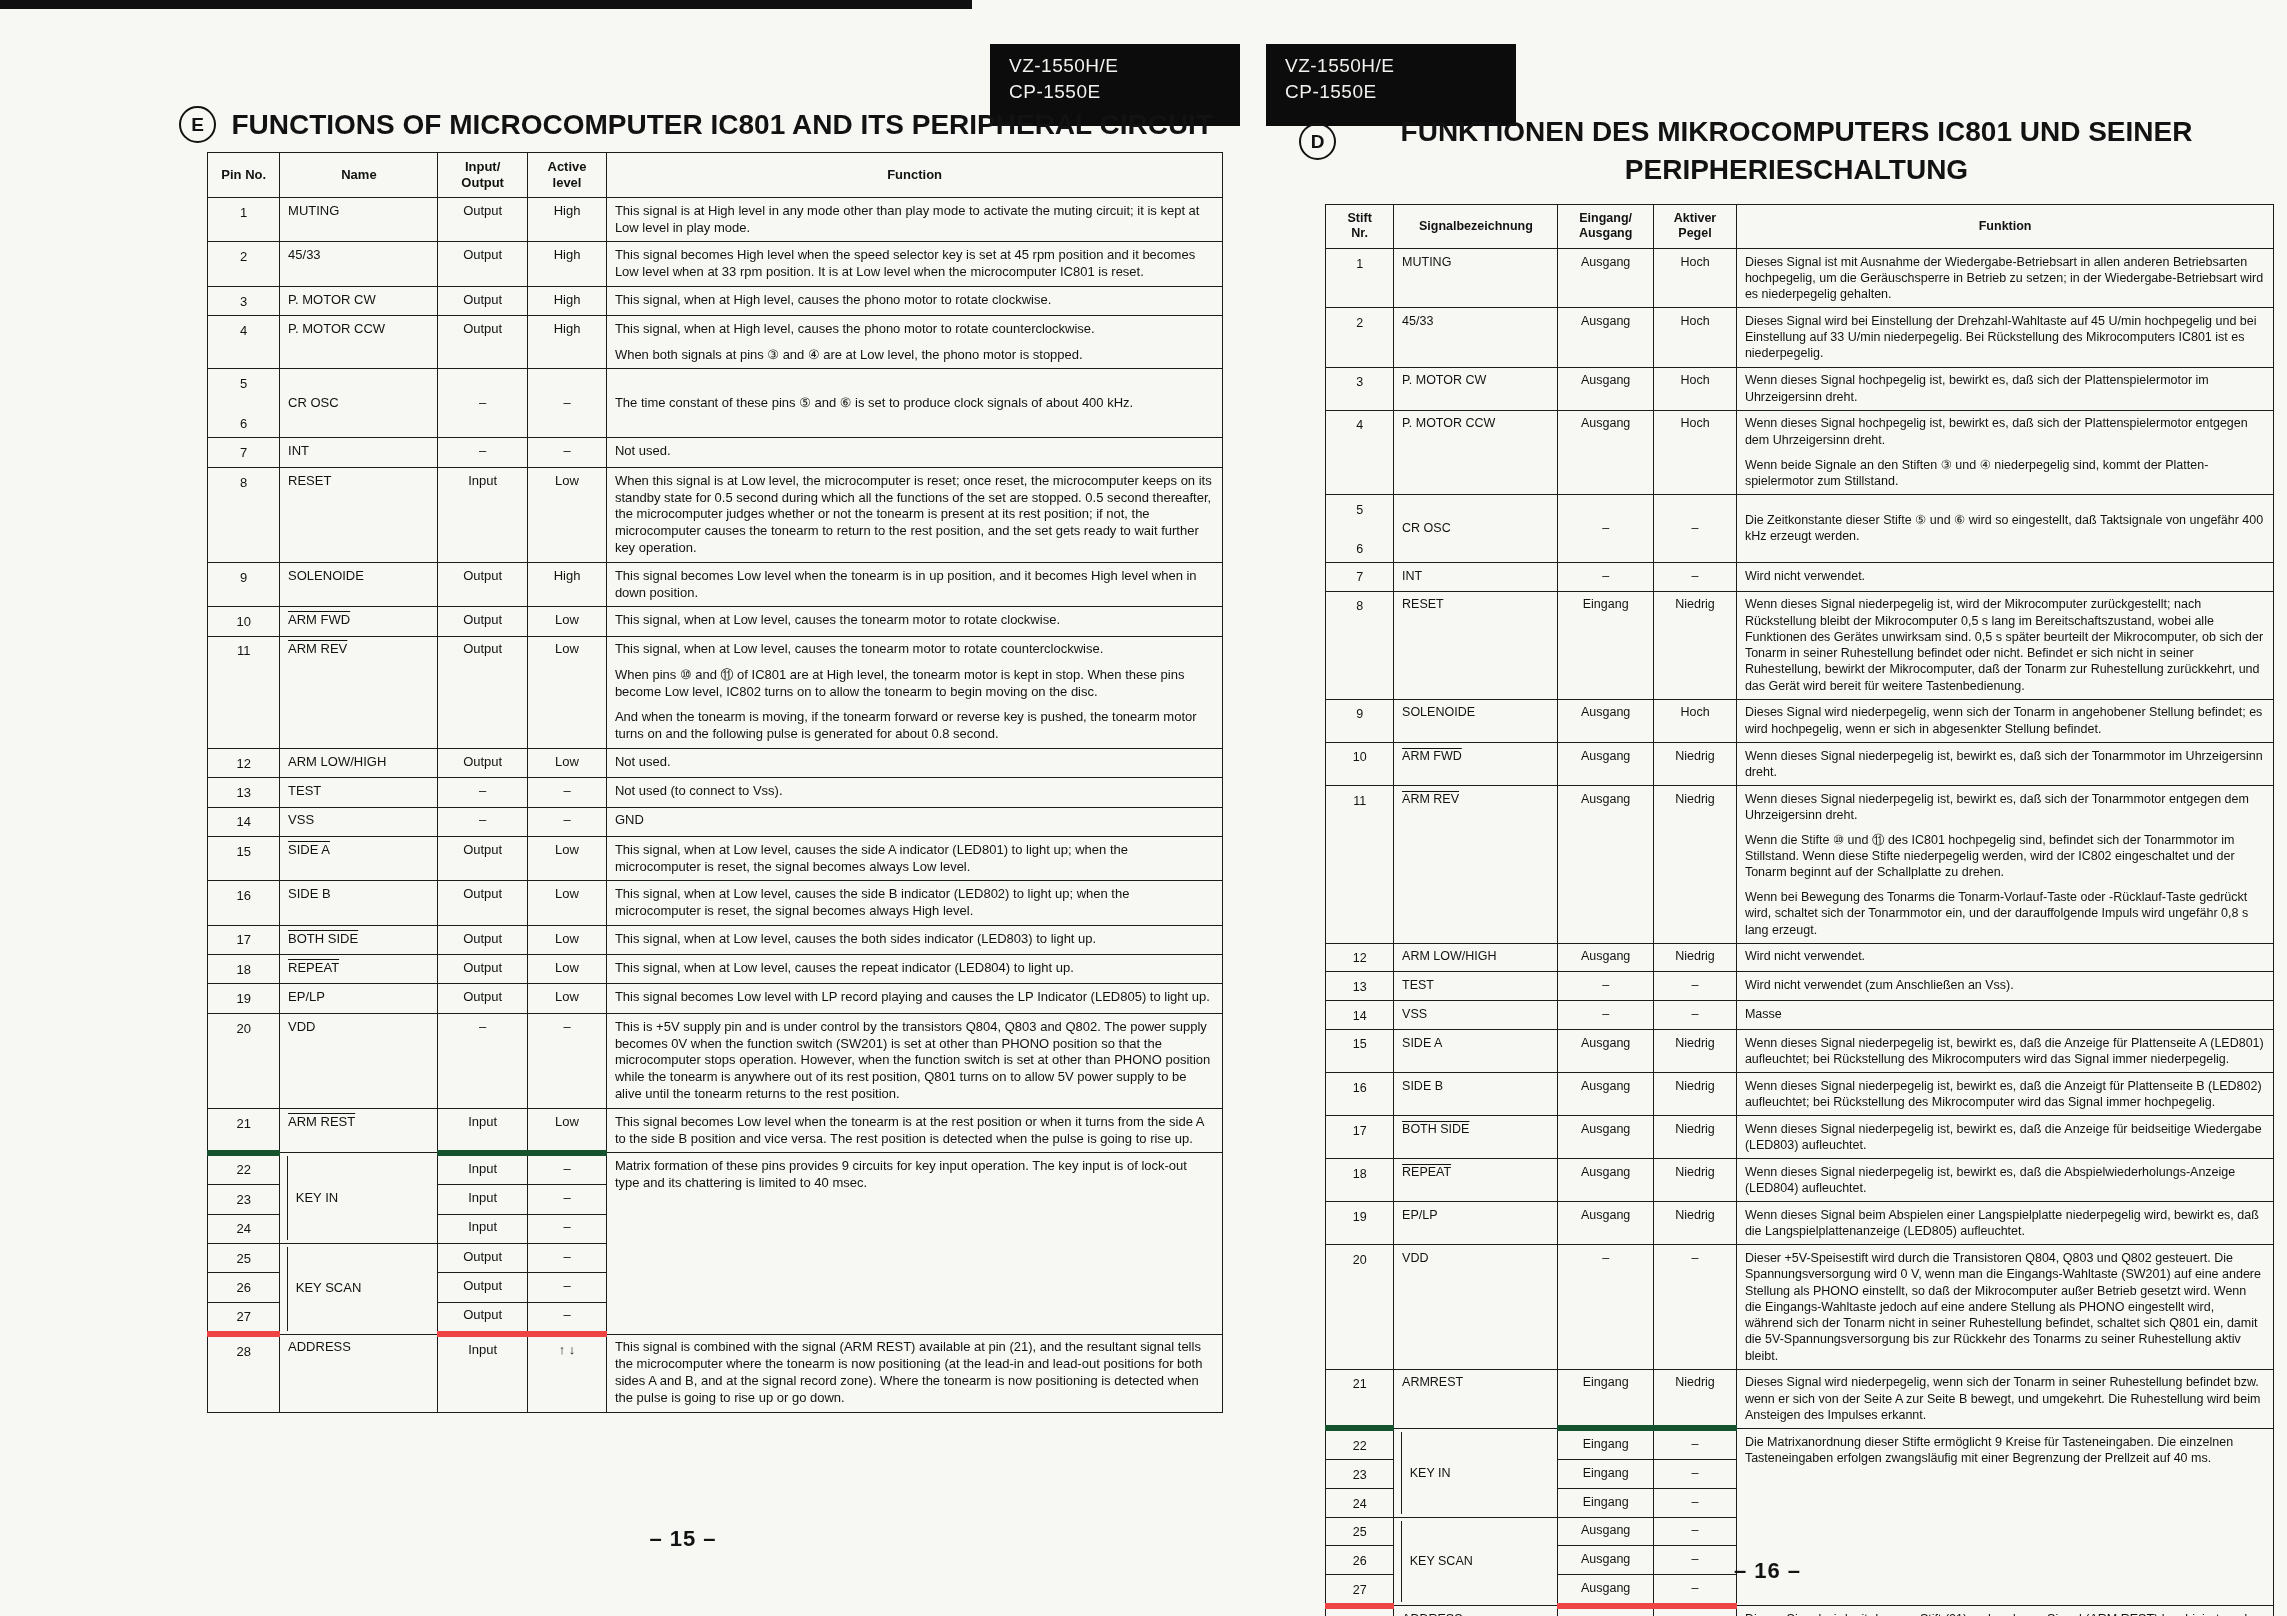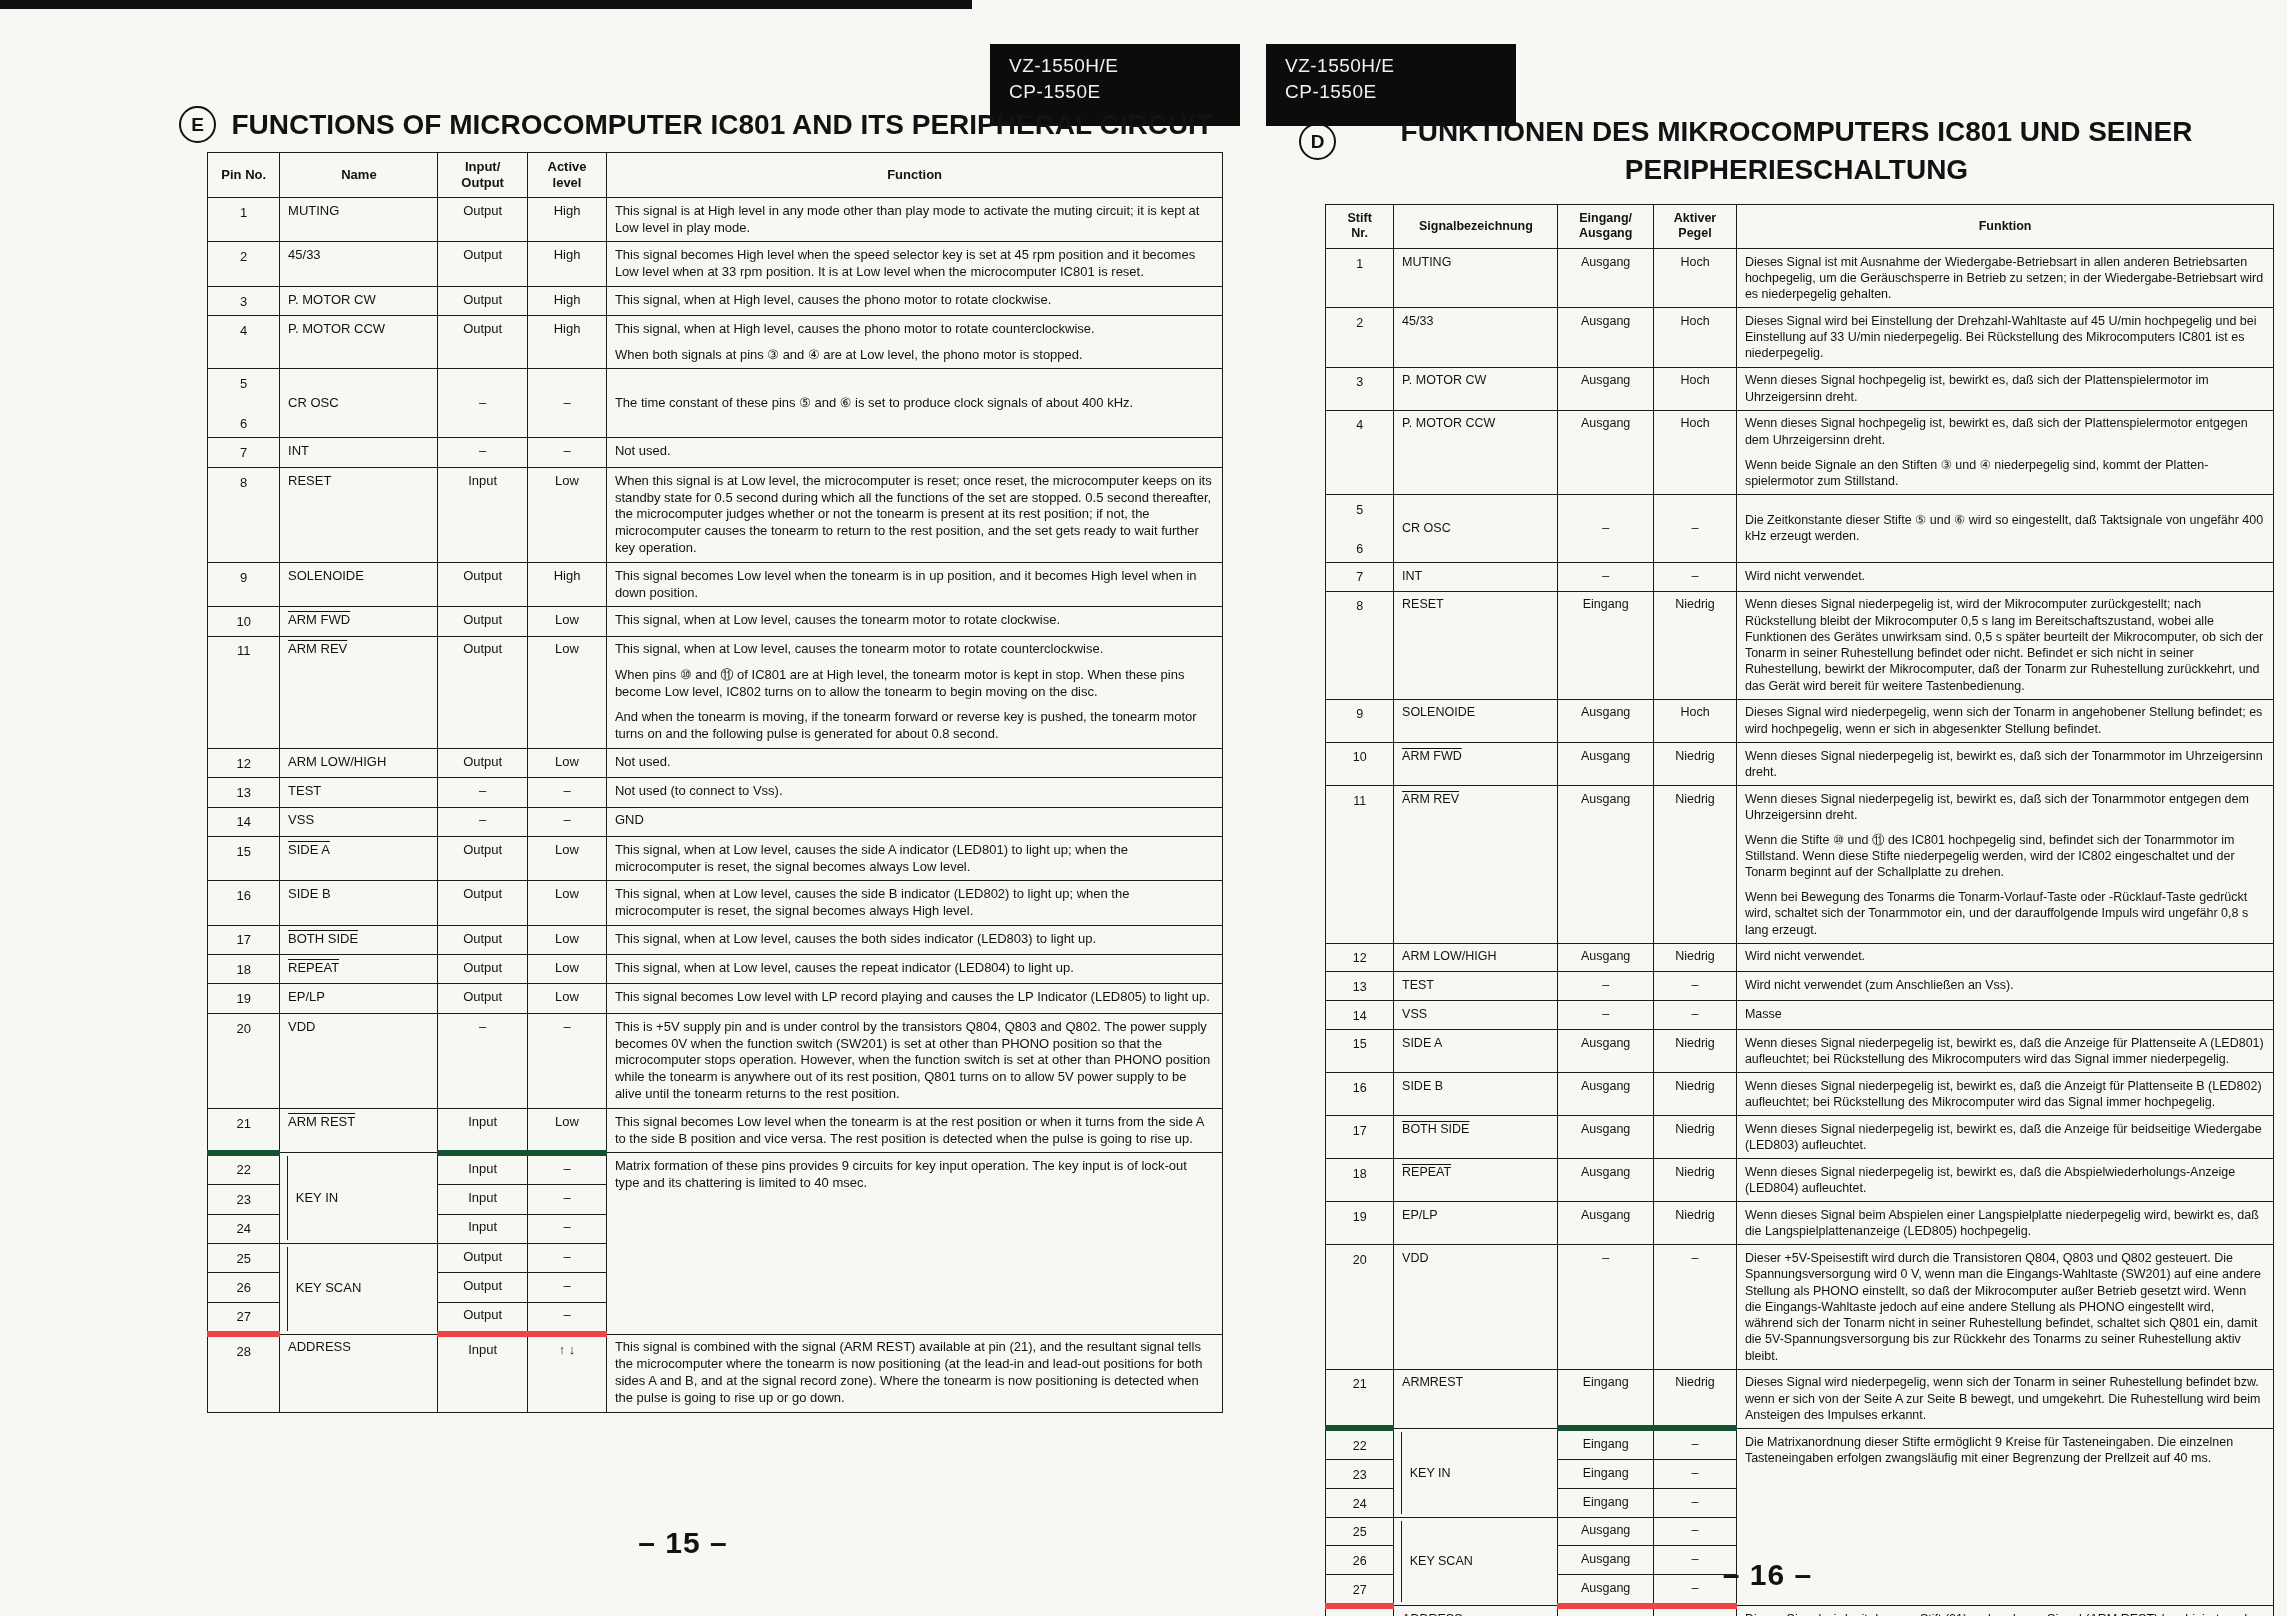--- a/index.html
+++ b/index.html
@@ -81,21 +81,21 @@
   .kg-cell { border-top: none; border-bottom: none; }
   tr.kg-first .kg-cell { border-top: 6px solid #14532d; }
   tr.kg-last  .kg-cell { border-bottom: 6px solid #ef4444; }
   td.group-name { position: relative; padding-left: 15.4px; vertical-align: middle; }
   td.group-name::before {
     content: ""; position: absolute; left: 6.7px; top: 2.9px; bottom: 2.9px;
     width: 1px; background: #1c1c1c;
   }
 
   .page-number {
-    position: absolute; font-size: 30px; font-weight: bold; letter-spacing: 1px;
+    position: absolute; font-size: 22px; font-weight: bold; letter-spacing: 1px;
   }
   #page-number-left  { left: 175px;  width: 1016px; top: 1526px; text-align: center; }
   #page-number-right { left: 1293px; width: 949px;  top: 1558px; text-align: center; }
 </style>
 </head>
 <body>
 
 <div class="scan-top-strip"></div>
 
 <div class="model-box" id="model-box-1">
@@ -535,21 +535,21 @@
           <td class="col-func">
             <div class="para">Wenn dieses Signal niederpegelig ist, bewirkt es, daß die Abspielwiederholungs-Anzeige (LED804) aufleuchtet.</div>
           </td>
         </tr>
         <tr>
           <td class="col-pin"><span>19</span></td>
           <td class="col-name"><span>EP/LP</span></td>
           <td class="col-io">Ausgang</td>
           <td class="col-level">Niedrig</td>
           <td class="col-func">
-            <div class="para">Wenn dieses Signal beim Abspielen einer Langspielplatte niederpegelig wird, bewirkt es, daß die Langspielplattenanzeige (LED805) hochpegelig.</div>
+            <div class="para">Wenn dieses Signal beim Abspielen einer Langspielplatte niederpegelig wird, bewirkt es, daß die Langspielplattenanzeige (LED805) aufleuchtet.</div>
           </td>
         </tr>
         <tr>
           <td class="col-pin"><span>20</span></td>
           <td class="col-name"><span>VDD</span></td>
           <td class="col-io">–</td>
           <td class="col-level">–</td>
           <td class="col-func">
             <div class="para">Dieser +5V-Speisestift wird durch die Transistoren Q804, Q803 und Q802 gesteuert. Die Spannungsversorgung wird 0 V, wenn man die Eingangs-Wahltaste (SW201) auf eine andere Stellung als PHONO einstellt, so daß der Mikrocomputer außer Betrieb gesetzt wird. Wenn die Eingangs-Wahltaste jedoch auf eine andere Stellung als PHONO eingestellt wird, während sich der Tonarm nicht in seiner Ruhestellung befindet, schaltet sich Q801 ein, damit die 5V-Spannungsversorgung bis zur Rückkehr des Tonarms zu seiner Ruhestellung aktiv bleibt.</div>
           </td>

